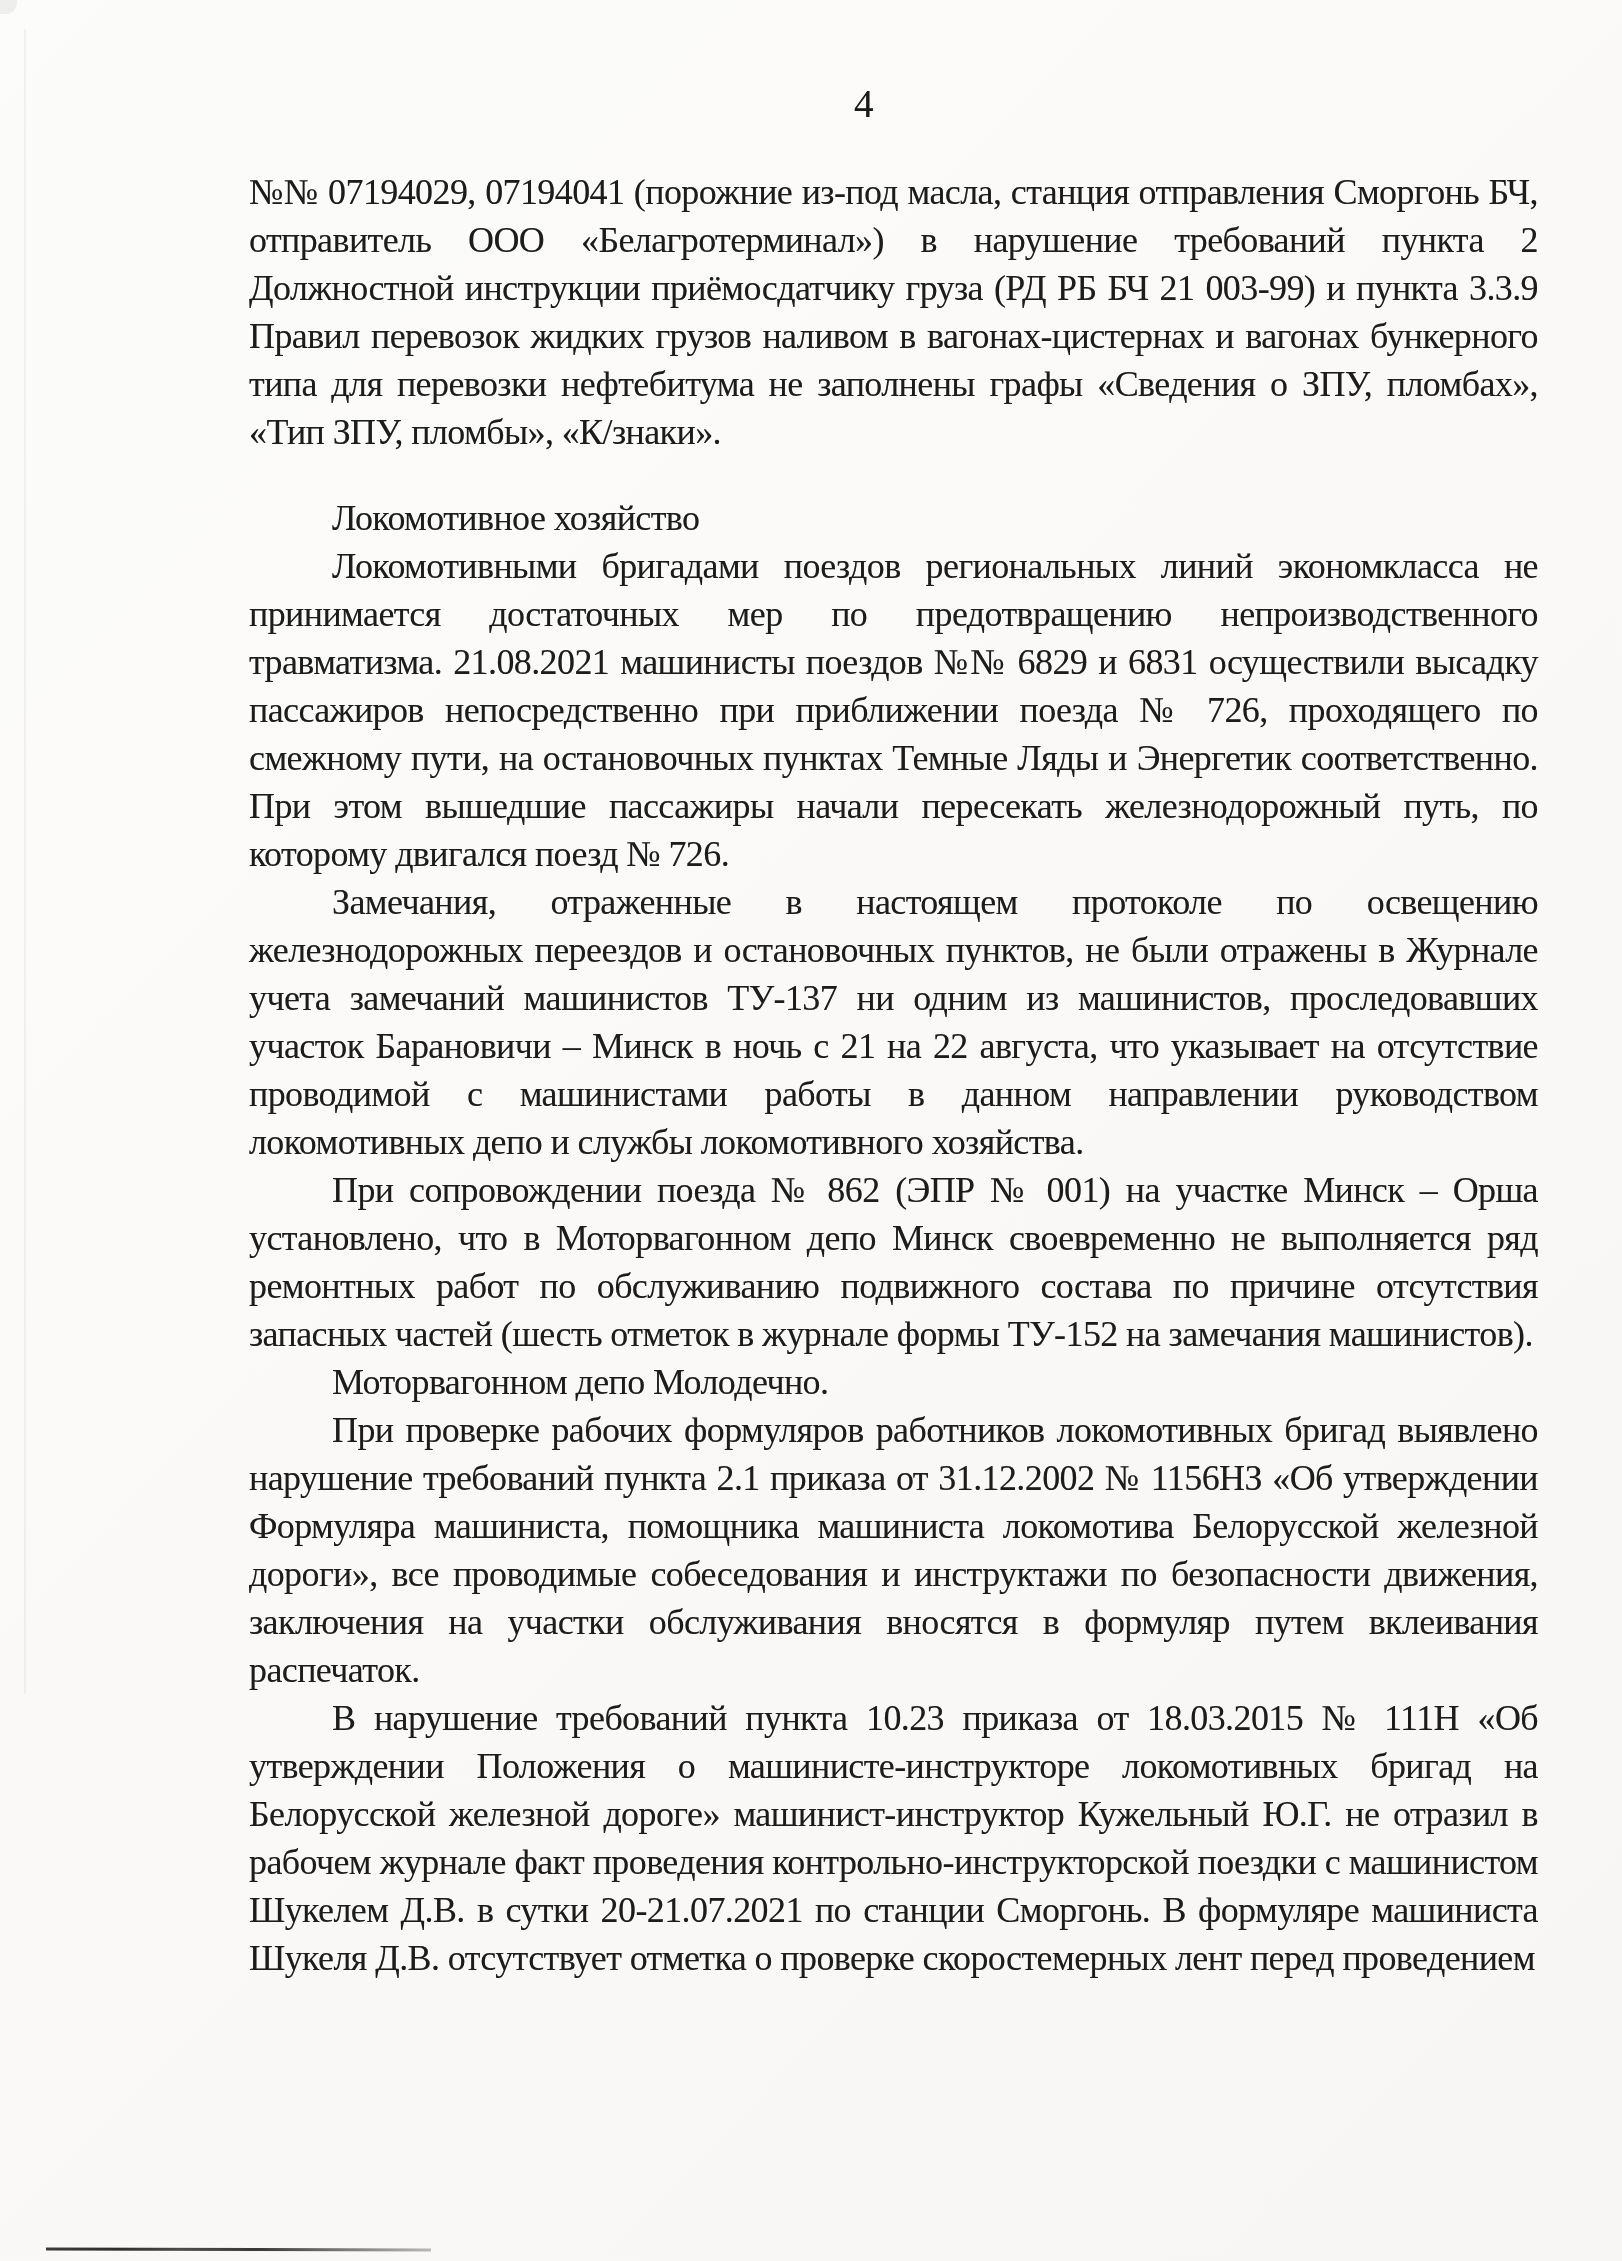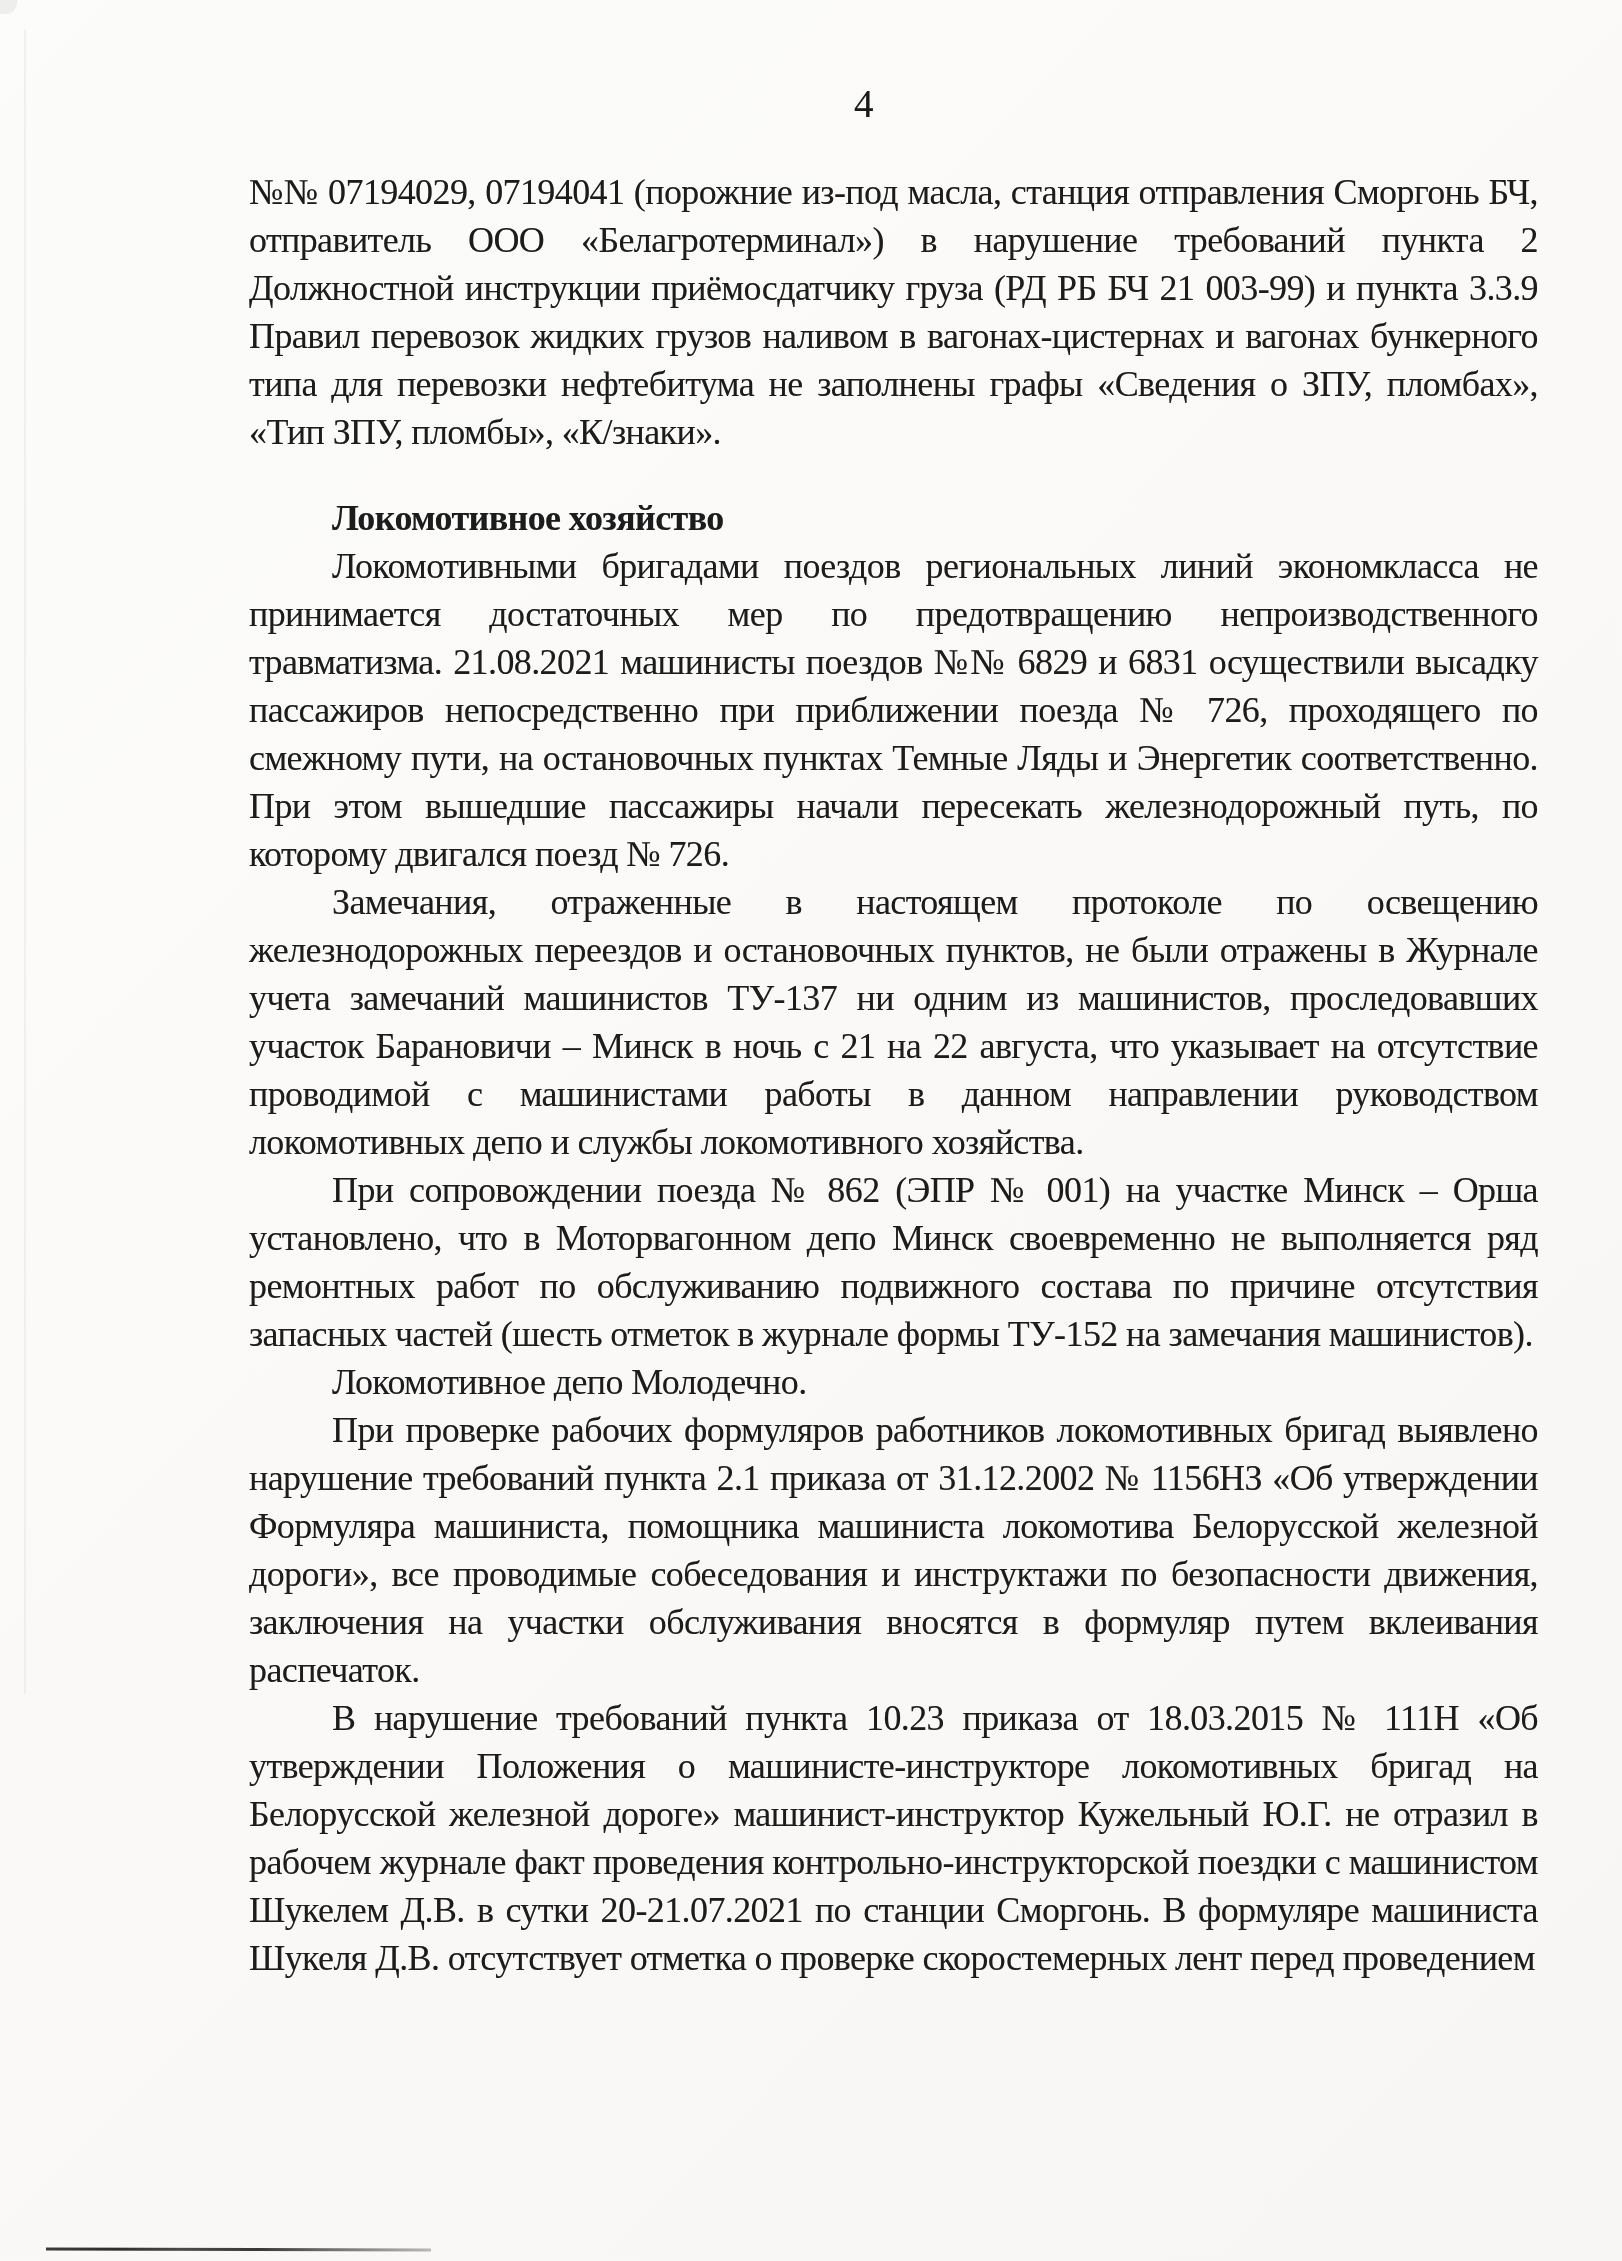--- a/index.html
+++ b/index.html
@@ -39,21 +39,21 @@
   }
   .body-text p, .body-text h2 {
     margin: 0;
     padding: 0;
   }
   p.cont { text-indent: 0; }
   p.indent { text-indent: 83px; }
   h2.heading {
     font-size: 36px;
     line-height: 48px;
-    font-weight: bold;
+    font-weight: normal;
     text-indent: 83px;
     text-align: left;
     margin-top: 38px;
     letter-spacing: -0.6px;
   }
   
   .scan-edge-shadow {
     position: absolute;
     left: 24px;
     top: 29px;
@@ -98,21 +98,21 @@
     <p class="cont">№№ 07194029, 07194041 (порожние из-под масла, станция отправления Сморгонь БЧ, отправитель ООО «Белагротерминал») в нарушение требований пункта 2 Должностной инструкции приёмосдатчику груза (РД РБ БЧ 21 003-99) и пункта 3.3.9 Правил перевозок жидких грузов наливом в вагонах-цистернах и вагонах бункерного типа для перевозки нефтебитума не заполнены графы «Сведения о ЗПУ, пломбах», «Тип ЗПУ, пломбы», «К/знаки».</p>
 
     <h2 class="heading">Локомотивное хозяйство</h2>
 
     <p class="indent">Локомотивными бригадами поездов региональных линий экономкласса не принимается достаточных мер по предотвращению непроизводственного травматизма. 21.08.2021 машинисты поездов №№ 6829 и 6831 осуществили высадку пассажиров непосредственно при приближении поезда № 726, проходящего по смежному пути, на остановочных пунктах Темные Ляды и Энергетик соответственно. При этом вышедшие пассажиры начали пересекать железнодорожный путь, по которому двигался поезд № 726.</p>
 
     <p class="indent">Замечания, отраженные в настоящем протоколе по освещению железнодорожных переездов и остановочных пунктов, не были отражены в Журнале учета замечаний машинистов ТУ-137 ни одним из машинистов, проследовавших участок Барановичи – Минск в ночь с 21 на 22 августа, что указывает на отсутствие проводимой с машинистами работы в данном направлении руководством локомотивных депо и службы локомотивного хозяйства.</p>
 
     <p class="indent">При сопровождении поезда № 862 (ЭПР № 001) на участке Минск – Орша установлено, что в Моторвагонном депо Минск своевременно не выполняется ряд ремонтных работ по обслуживанию подвижного состава по причине отсутствия запасных частей (шесть отметок в журнале формы ТУ-152 на замечания машинистов).</p>
 
-    <p class="indent">Локомотивное депо Молодечно.</p>
+    <p class="indent">Моторвагонном депо Молодечно.</p>
 
     <p class="indent">При проверке рабочих формуляров работников локомотивных бригад выявлено нарушение требований пункта 2.1 приказа от 31.12.2002 № 1156НЗ «Об утверждении Формуляра машиниста, помощника машиниста локомотива Белорусской железной дороги», все проводимые собеседования и инструктажи по безопасности движения, заключения на участки обслуживания вносятся в формуляр путем вклеивания распечаток.</p>
 
     <p class="indent">В нарушение требований пункта 10.23 приказа от 18.03.2015 № 111Н «Об утверждении Положения о машинисте-инструкторе локомотивных бригад на Белорусской железной дороге» машинист-инструктор Кужельный Ю.Г. не отразил в рабочем журнале факт проведения контрольно-инструкторской поездки с машинистом Шукелем Д.В. в сутки 20-21.07.2021 по станции Сморгонь. В формуляре машиниста Шукеля Д.В. отсутствует отметка о проверке скоростемерных лент перед проведением</p>
 
   </div>
 
   <div class="scan-bottom-mark"></div>
 
 </div>

